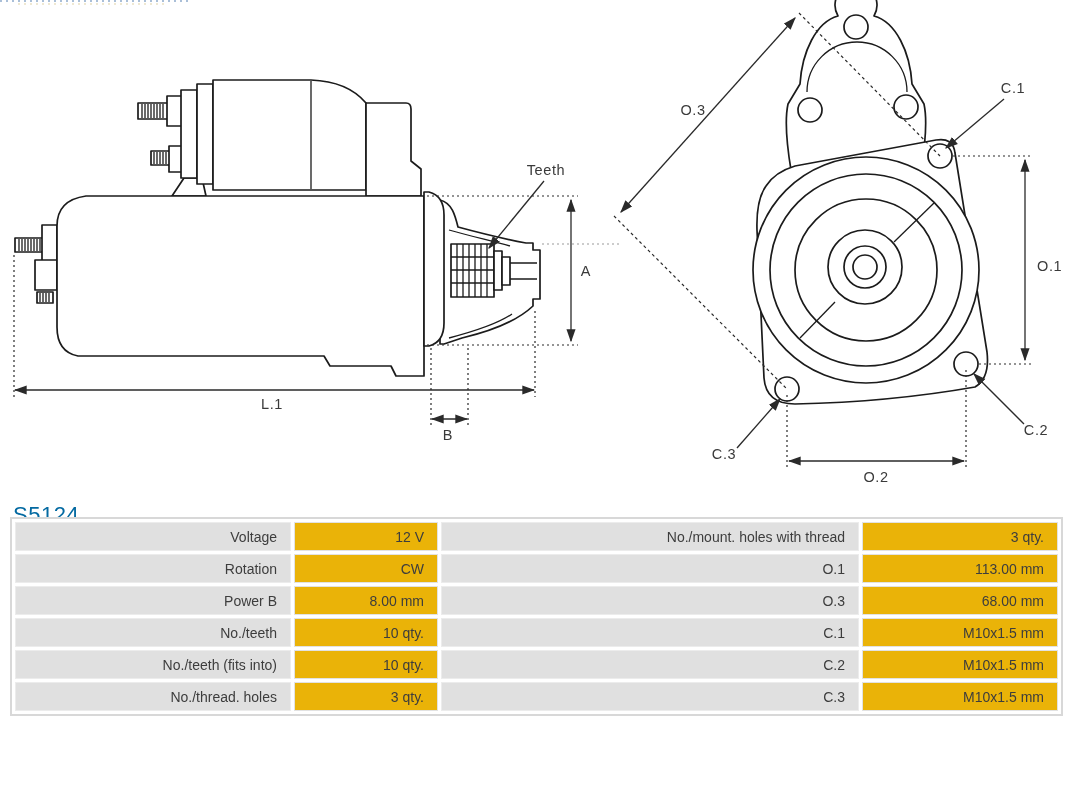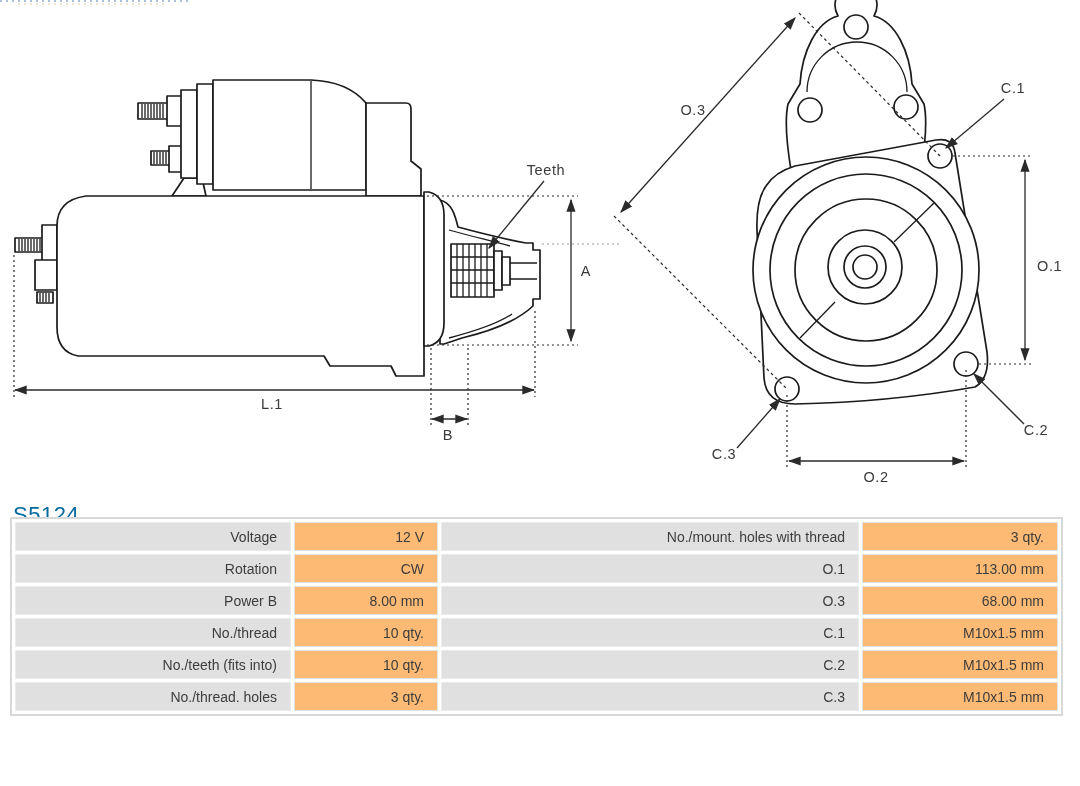--- a/index.html
+++ b/index.html
@@ -37,21 +37,21 @@
     border-collapse:separate;border-spacing:3px;
     table-layout:fixed;
     border:2px solid #d8d8d8;background:#fff;
   }
   .spec-table td{
     height:19px;padding:4px 13px 4px 6px;
     font-size:14px;color:#3d3d3d;text-align:right;
     white-space:nowrap;overflow:hidden;vertical-align:middle;
   }
   .spec-table td.lbl{background:#e0e0e0;border:1px solid #ececec;}
-  .spec-table td.val{background:#fdba74;border:1px solid #e2e2e2;}
+  .spec-table td.val{background:#eab308;border:1px solid #e2e2e2;}
 </style>
 </head>
 <body>
 
 <div class="top-artifact"></div>
 
 <svg id="drawing" width="1080" height="486" viewBox="0 0 1080 486">
   <defs>
     <marker id="mA" viewBox="0 0 10 8" refX="9" refY="4" markerWidth="10" markerHeight="8" orient="auto-start-reverse">
       <path d="M0,0.5 L10,4 L0,7.5 Z" fill="#2a2a2a"></path>
@@ -222,21 +222,21 @@
       <td class="lbl">O.1</td>
       <td class="val">113.00 mm</td>
     </tr>
     <tr>
       <td class="lbl">Power B</td>
       <td class="val">8.00 mm</td>
       <td class="lbl">O.3</td>
       <td class="val">68.00 mm</td>
     </tr>
     <tr>
-      <td class="lbl">No./thread</td>
+      <td class="lbl">No./teeth</td>
       <td class="val">10 qty.</td>
       <td class="lbl">C.1</td>
       <td class="val">M10x1.5 mm</td>
     </tr>
     <tr>
       <td class="lbl">No./teeth (fits into)</td>
       <td class="val">10 qty.</td>
       <td class="lbl">C.2</td>
       <td class="val">M10x1.5 mm</td>
     </tr>

